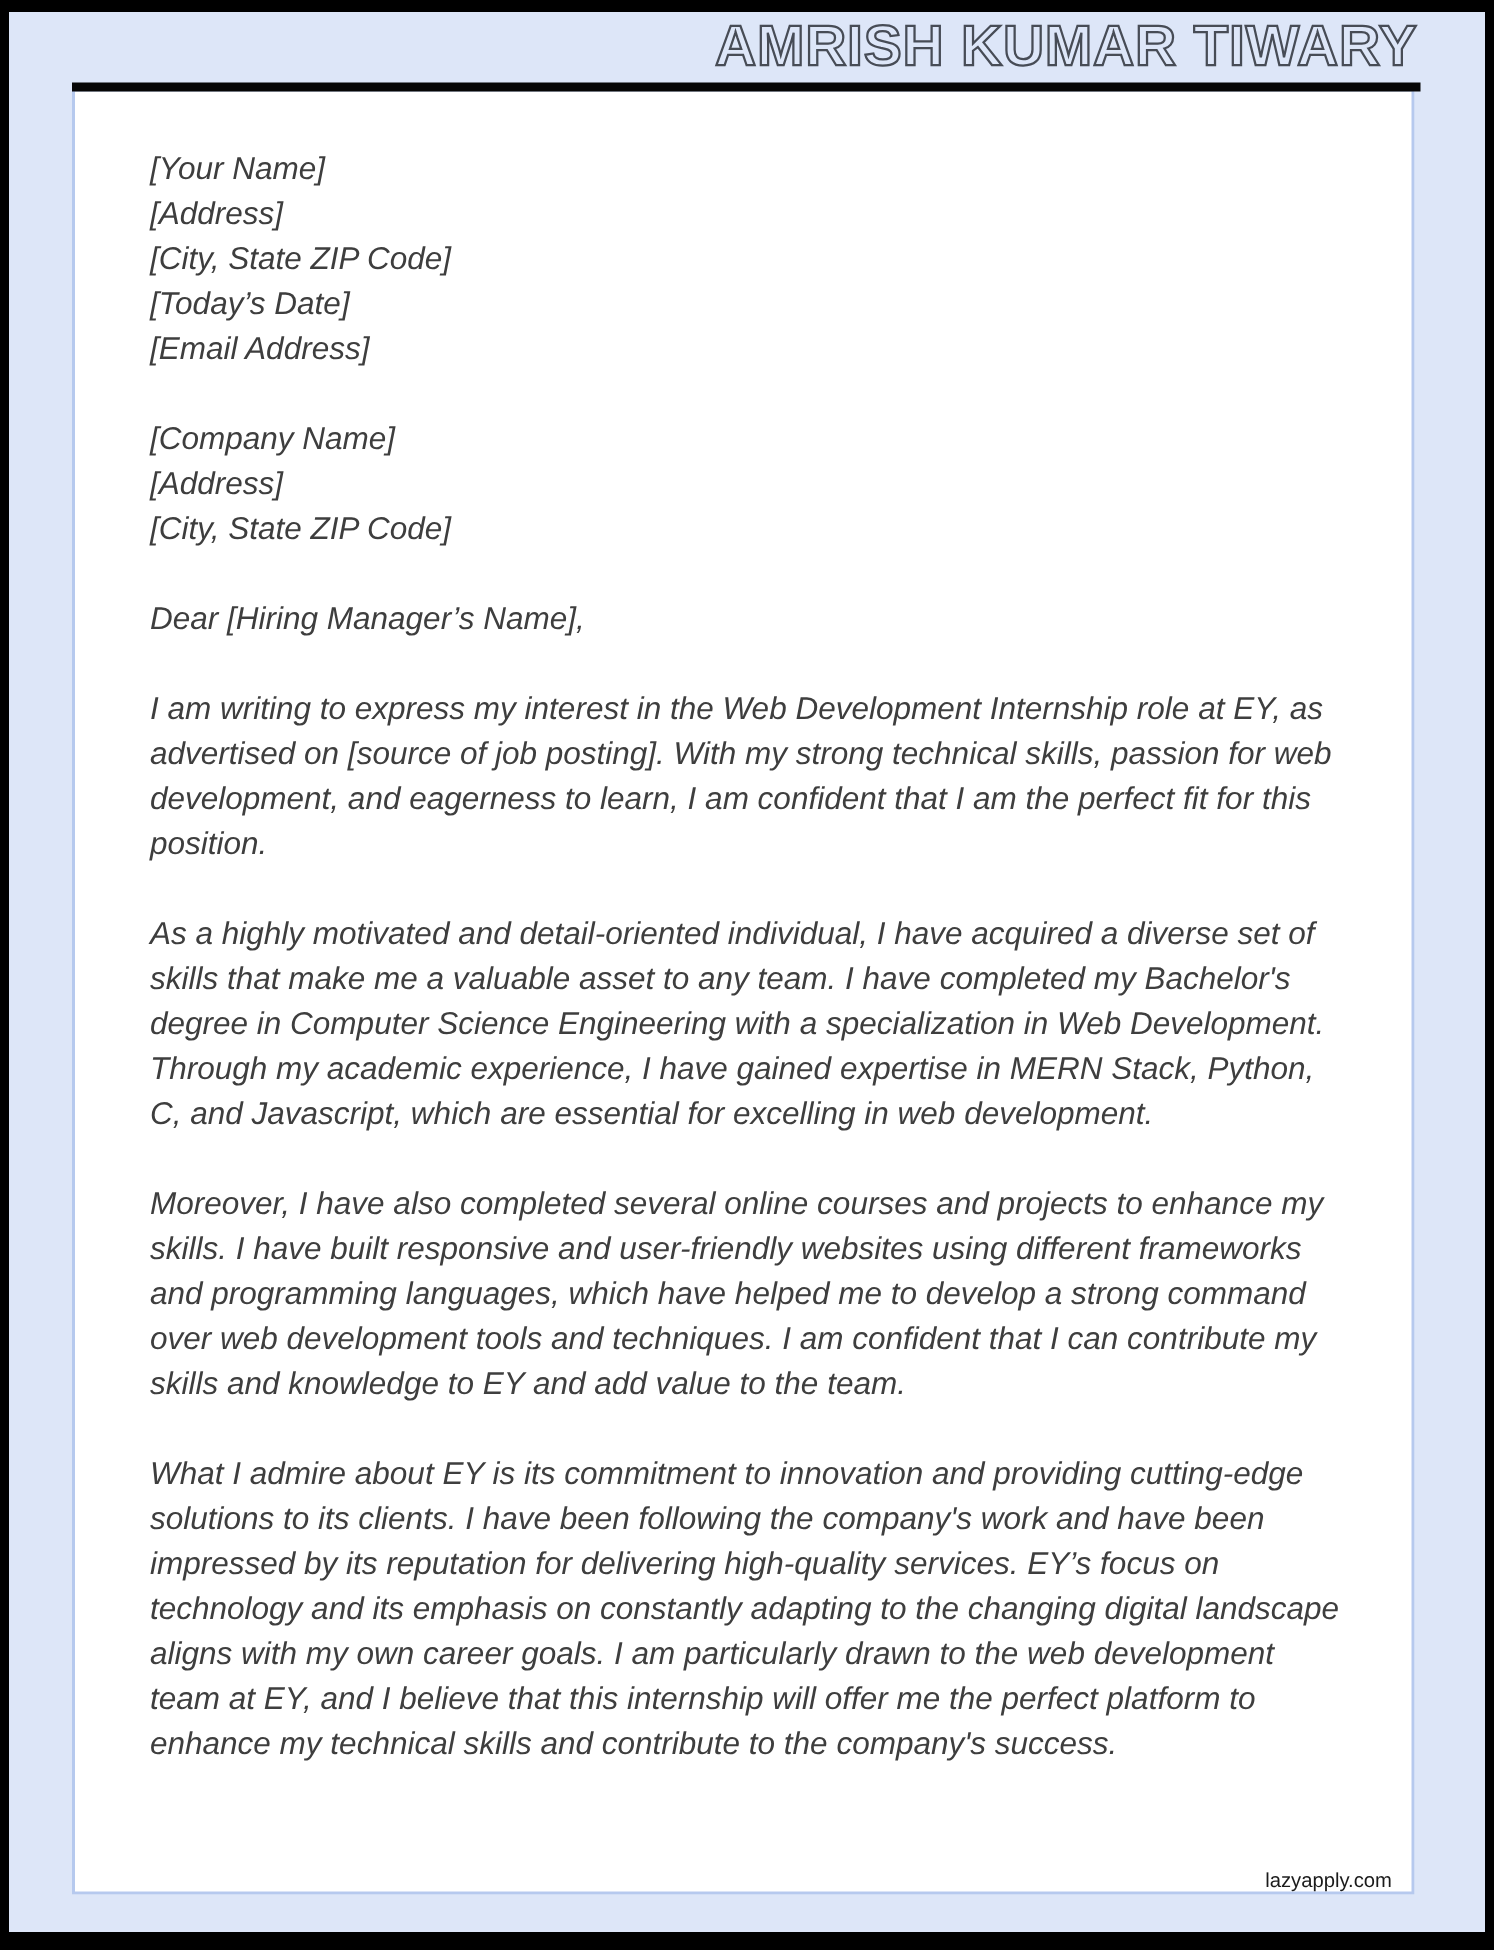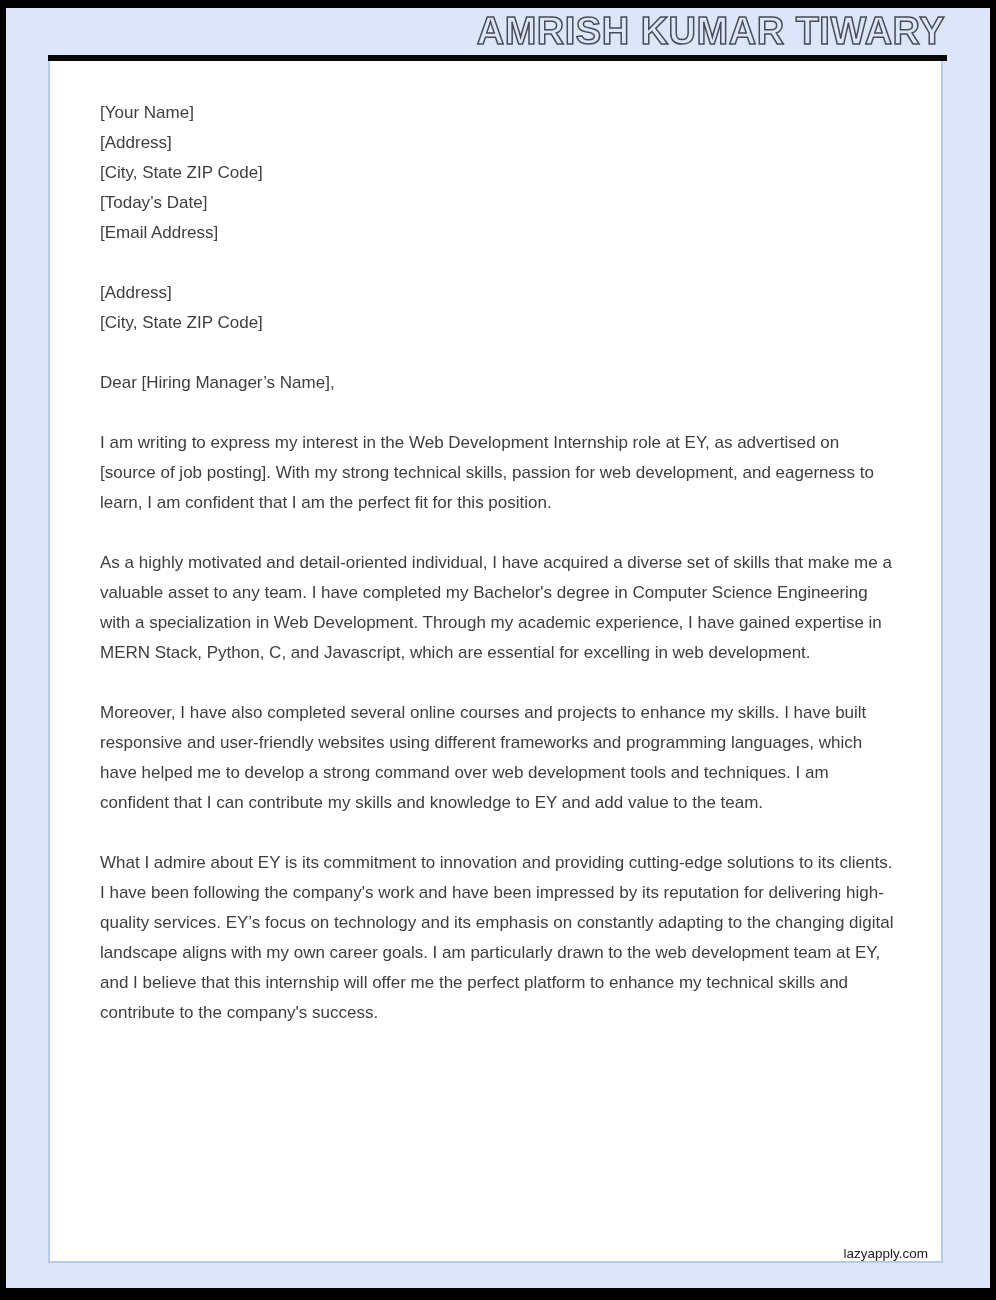--- a/index.html
+++ b/index.html
@@ -52,24 +52,25 @@
     position: absolute;
     top: 1246px; right: 68px;
     font-size: 13.5px;
     color: #1b1b1b;
     z-index: 2;
   }
   .content {
     position: absolute;
     left: 100px; top: 98px;
     width: 795px;
-    font-size: 17px;
+    font-size: 21px;
     line-height: 30px;
     color: #3e3e3e;
     z-index: 3;
+    font-style: italic;
   }
   .block { margin: 0; }
   .block + .block, .content p { margin: 30px 0 0 0; }
   .content p { padding: 0; }
 </style>
 </head>
 <body>
 
 <div class="bg"></div>
 
@@ -84,20 +85,21 @@
 <div class="content">
   <div class="block">
     <div>[Your Name]</div>
     <div>[Address]</div>
     <div>[City, State ZIP Code]</div>
     <div>[Today’s Date]</div>
     <div>[Email Address]</div>
   </div>
 
   <div class="block">
+    <div>[Company Name]</div>
     <div>[Address]</div>
     <div>[City, State ZIP Code]</div>
   </div>
 
   <div class="block">Dear [Hiring Manager’s Name],</div>
 
   <p>I am writing to express my interest in the Web Development Internship role at EY, as advertised on [source of job posting]. With my strong technical skills, passion for web development, and eagerness to learn, I am confident that I am the perfect fit for this position.</p>
   <p>As a highly motivated and detail-oriented individual, I have acquired a diverse set of skills that make me a valuable asset to any team. I have completed my Bachelor's degree in Computer Science Engineering with a specialization in Web Development. Through my academic experience, I have gained expertise in MERN Stack, Python, C, and Javascript, which are essential for excelling in web development.</p>
   <p>Moreover, I have also completed several online courses and projects to enhance my skills. I have built responsive and user-friendly websites using different frameworks and programming languages, which have helped me to develop a strong command over web development tools and techniques. I am confident that I can contribute my skills and knowledge to EY and add value to the team.</p>
   <p>What I admire about EY is its commitment to innovation and providing cutting-edge solutions to its clients. I have been following the company's work and have been impressed by its reputation for delivering high-quality services. EY’s focus on technology and its emphasis on constantly adapting to the changing digital landscape aligns with my own career goals. I am particularly drawn to the web development team at EY, and I believe that this internship will offer me the perfect platform to enhance my technical skills and contribute to the company's success.</p>

